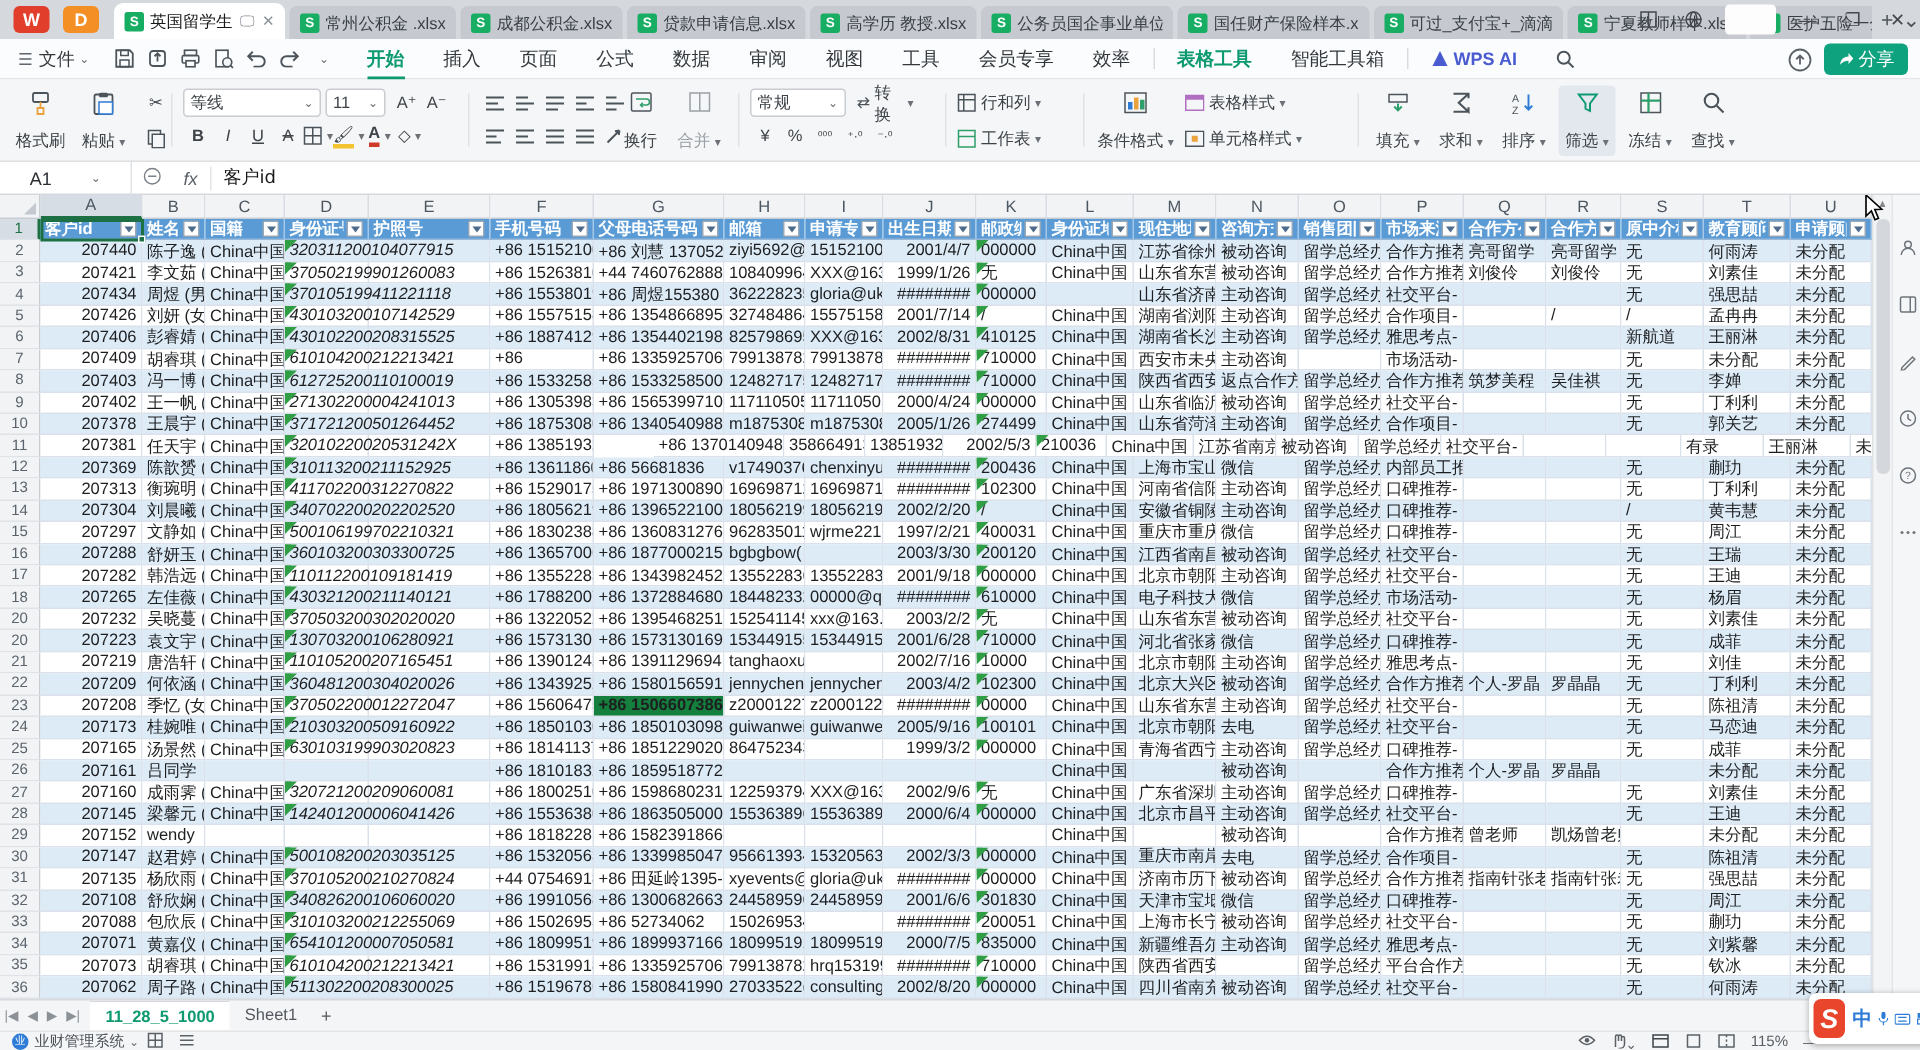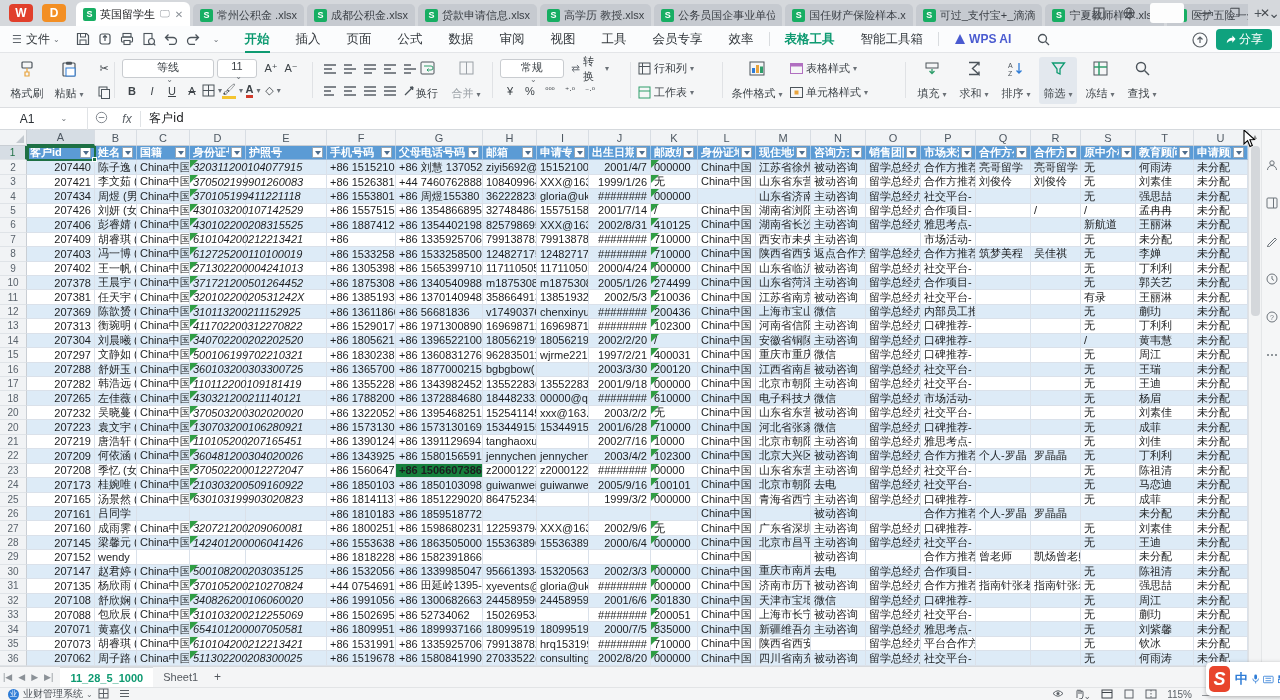--- a/index.html
+++ b/index.html
@@ -39,21 +39,21 @@
 
   
   #ribbon { position:absolute; left:0; top:53px; width:1280px; height:55px; background:#f5f6f7; border-bottom:1px solid #dcdee1; font-size:11px; color:#3d4348; }
   .rgroup { position:absolute; top:4px; height:47px; }
   .rsep { position:absolute; top:9px; width:1px; height:36px; background:#e0e2e5; }
   .bigbtn { position:absolute; top:0; width:38px; height:47px; display:flex; flex-direction:column; align-items:center; justify-content:space-between; padding:4px 0 3px; border-radius:3px; }
   .bigbtn .cap { font-size:11px; white-space:nowrap; }
   .bigbtn.hl { background:#e3e8ee; }
   .smallrow { position:absolute; display:flex; align-items:center; }
   .ibtn { min-width:20px; height:19px; display:flex; align-items:center; justify-content:center; border-radius:2px; color:#3d4348; }
-  .combo { background:#fff; border:1px solid #c9ccd0; border-radius:3px; height:19px; display:flex; align-items:center; justify-content:space-between; padding:0 4px; font-size:11px;flex-direction:column; }
+  .combo { background:#fff; border:1px solid #c9ccd0; border-radius:3px; height:19px; display:flex; align-items:center; justify-content:space-between; padding:0 4px; font-size:11px; }
   .caret { color:#6b7177; font-size:8px; margin-left:3px; }
   .stack2 { position:absolute; display:flex; flex-direction:column; justify-content:space-between; height:43px; top:2px; }
   .srow { display:flex; align-items:center; height:19px; white-space:nowrap; }
   .gray { color:#9aa0a6; }
 
   
   #fbar { position:absolute; left:0; top:108px; width:1280px; height:22px; background:#fff; border-bottom:1px solid #d5d9dd; display:flex; align-items:center; font-size:12px; }
   #namebox { width:88px; height:22px; display:flex; align-items:center; justify-content:center; border-right:1px solid #e0e3e6; color:#2b3035; }
   #namebox .caret { margin-left:26px; }
   .fico { width:26px; text-align:center; color:#5b6167; font-style:italic; }
@@ -1291,21 +1291,21 @@
         </div>
         <div class="gcell ovf tri" style="width: 56px; flex: 0 0 56px; background: rgb(255, 255, 255);">
           <span style="position: relative; z-index: 1;">32010220020531242X</span>
         </div>
         <div class="gcell" style="width: 81px; flex: 0 0 81px; background: rgb(255, 255, 255);">
           <span></span>
         </div>
         <div class="gcell" style="width: 69px; flex: 0 0 69px; background: rgb(255, 255, 255);">
           <span>+86 13851932</span>
         </div>
-        <div class="gcell" style="width: 87px; flex: 0 0 87px; background: rgb(255, 255, 255);">
+        <div class="gcell" style="width: 87px; flex: 0 0 87px; background: rgb(255, 255, 255); margin-left: 40px;">
           <span>+86 1370140948</span>
         </div>
         <div class="gcell" style="width: 54px; flex: 0 0 54px; background: rgb(255, 255, 255);">
           <span>358664913</span>
         </div>
         <div class="gcell" style="width: 52px; flex: 0 0 52px; background: rgb(255, 255, 255);">
           <span>138519326</span>
         </div>
         <div class="gcell right" style="width: 62px; flex: 0 0 62px; background: rgb(255, 255, 255);">
           <span>2002/5/3</span>

